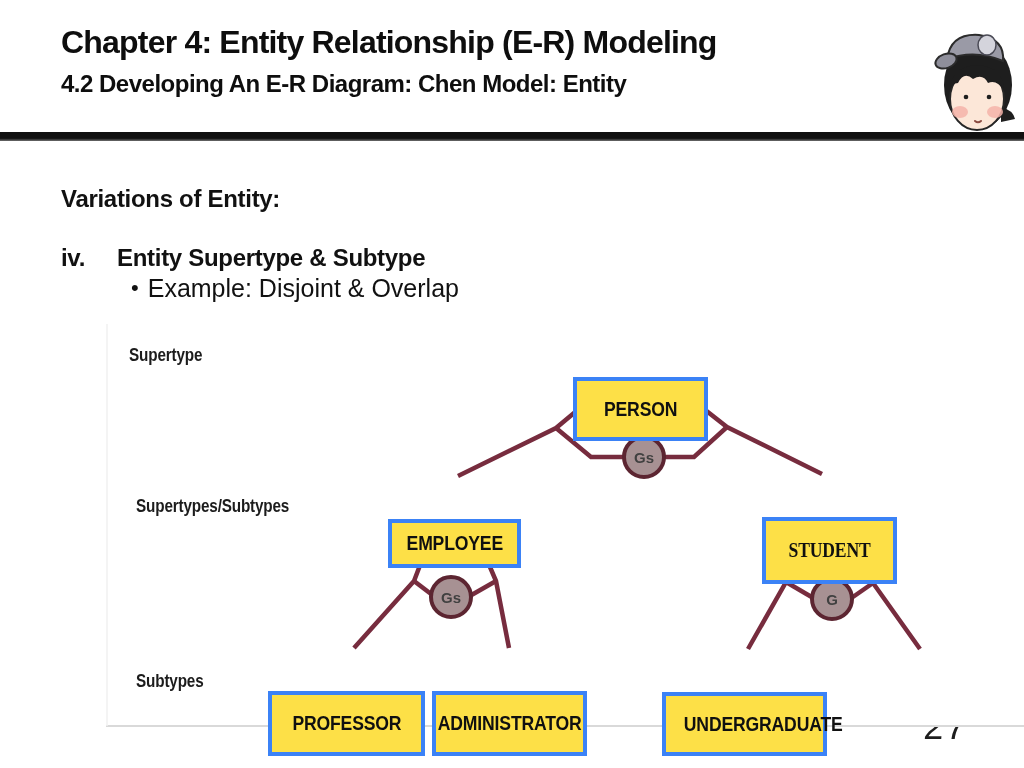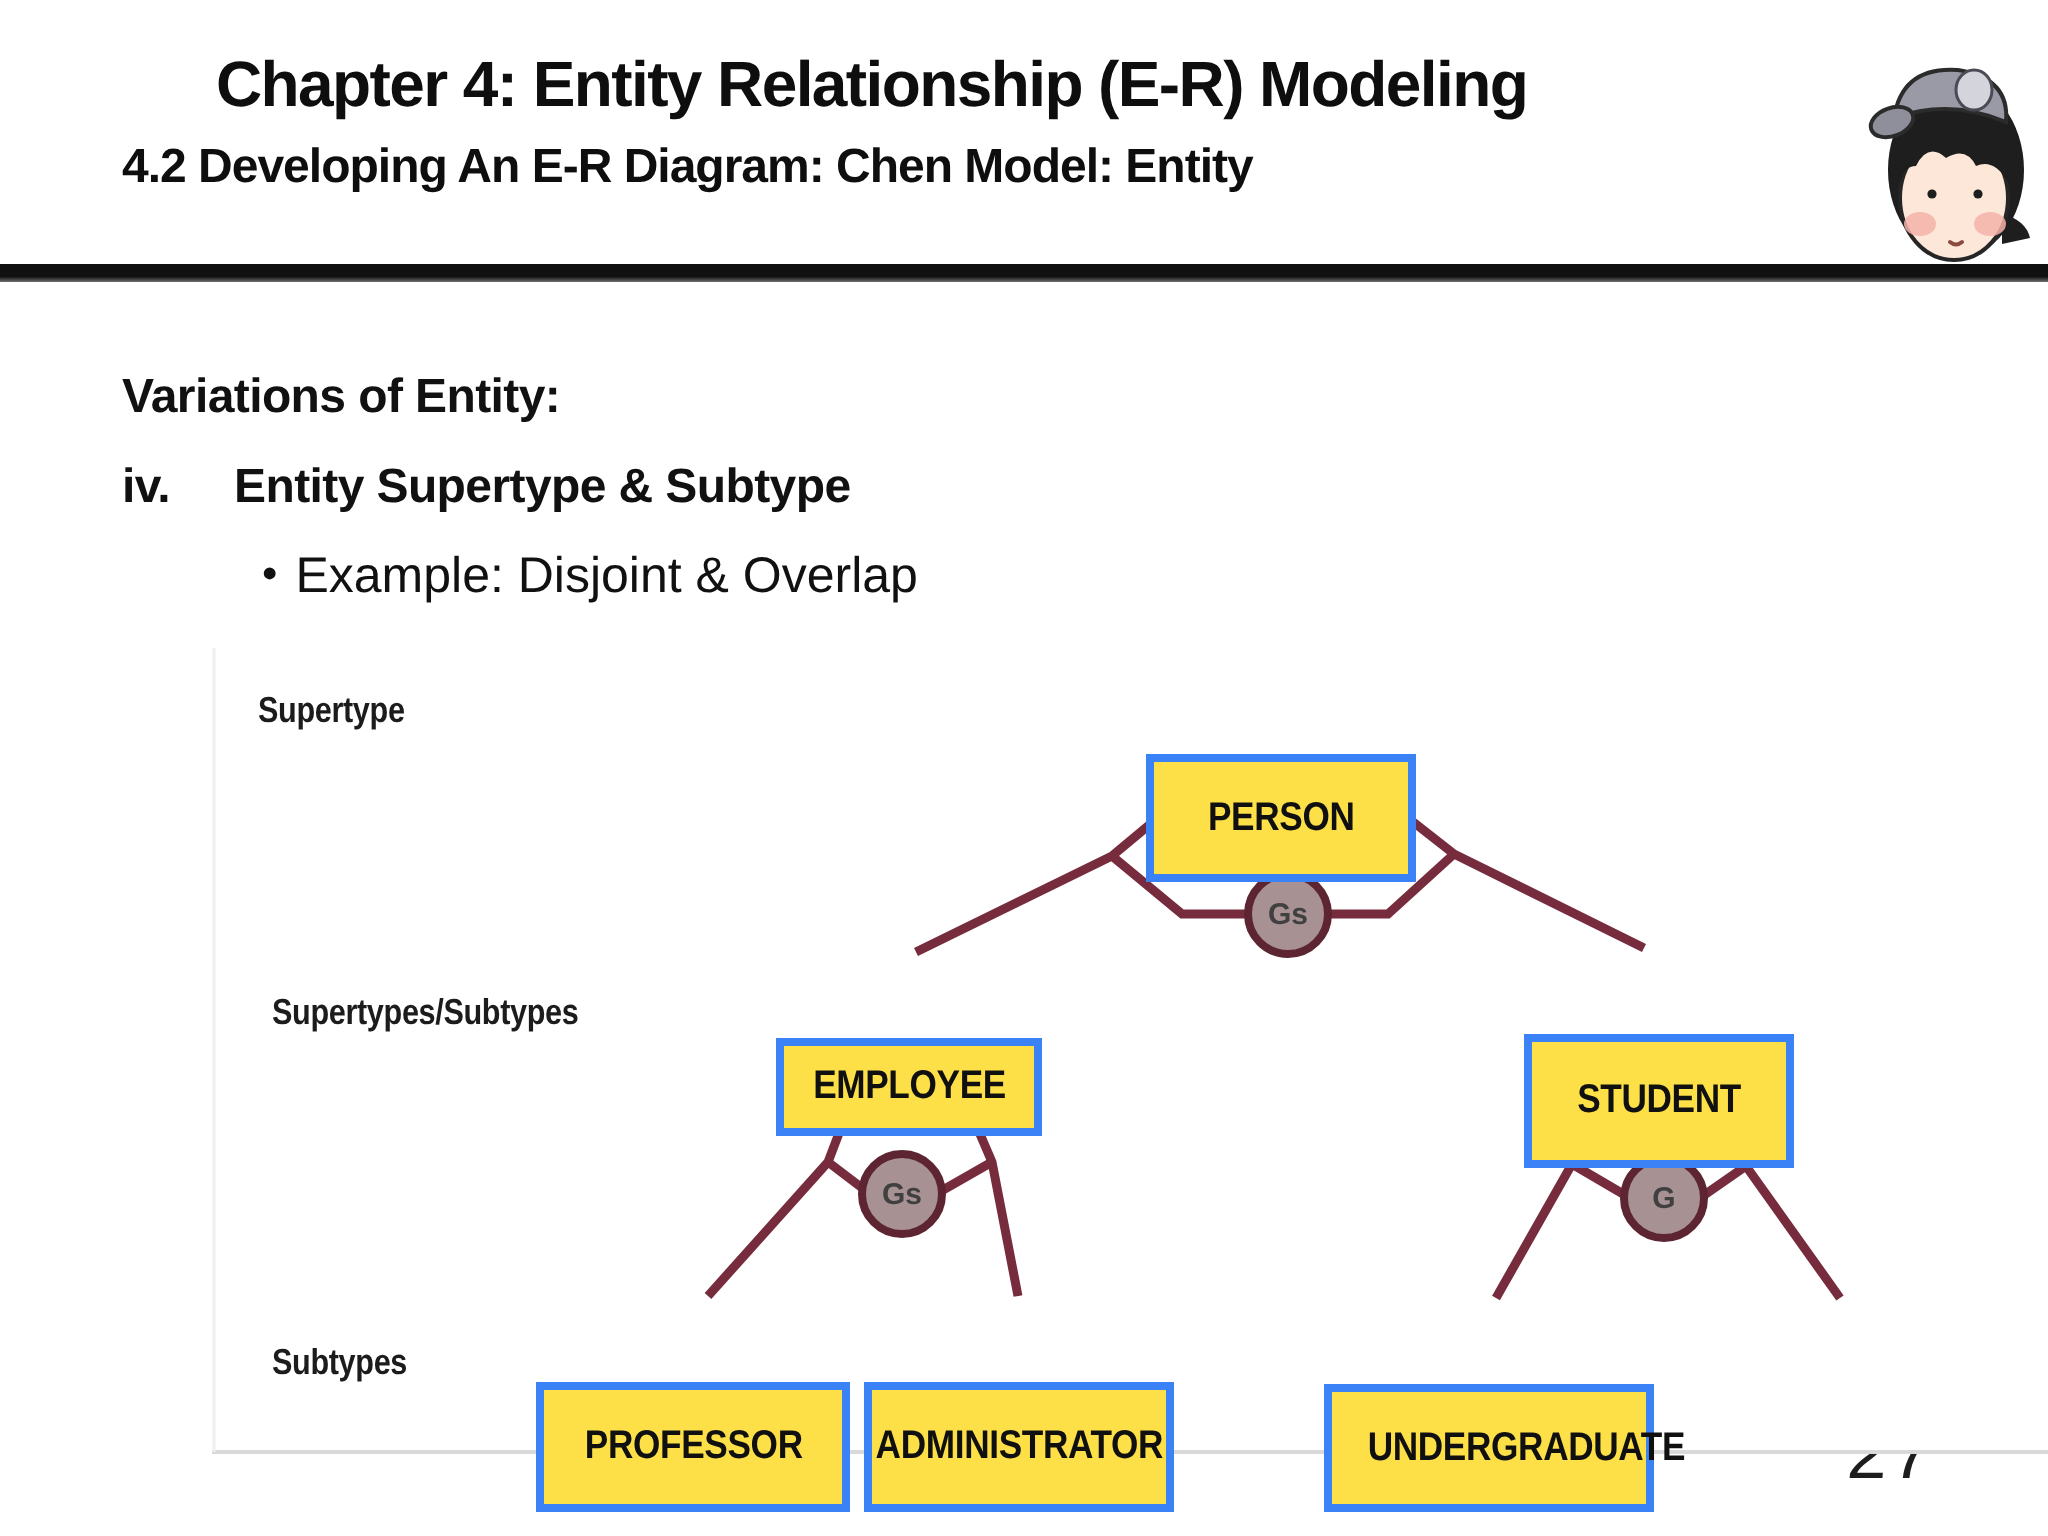--- a/index.html
+++ b/index.html
@@ -3,56 +3,56 @@
 <meta charset="utf-8">
 <style>
   html,body{margin:0;padding:0;background:#ffffff;}
   .slide{
     position:relative;width:1024px;height:768px;background:#ffffff;overflow:hidden;
     font-family:"Liberation Sans",sans-serif;color:#111;
   }
   
   .title1{
     position:absolute;left:61px;top:24px;font-size:32px;font-weight:bold;
-    letter-spacing:-0.8px;color:#0e0e0e;white-space:nowrap;margin-left:47px;
+    letter-spacing:-0.8px;color:#0e0e0e;white-space:nowrap;
   }
   .title2{
     position:absolute;left:61px;top:70px;font-size:24px;font-weight:bold;
     letter-spacing:-0.5px;color:#0e0e0e;white-space:nowrap;
   }
   .hrule{
     position:absolute;left:0;top:132px;width:1024px;height:9px;z-index:30;
     background:linear-gradient(to bottom,#101010 0%,#101010 70%,#6f6f6f 100%);
   }
   .mascot{position:absolute;left:931px;top:25px;width:92px;height:108px;z-index:20;}
   
   .heading{position:absolute;left:61px;top:185px;font-size:24px;font-weight:bold;letter-spacing:-0.3px;}
   .listline{position:absolute;left:61px;top:230px;font-size:24px;font-weight:bold;letter-spacing:-0.3px;}
-  .listline .marker{display:inline-block;width:56px;}
+  .listline .marker{display:inline-block;width:56px;margin-top:14px;}
   .bulletline{position:absolute;left:131px;top:274px;font-size:25px;font-weight:normal;}
   .bulletline .bullet{display:inline-block;margin-right:9px;font-size:22px;vertical-align:2px;}
   
   .dlabel{
     position:absolute;font-size:18px;font-weight:bold;color:#1c1c1c;
     transform:scaleX(0.85);transform-origin:left center;white-space:nowrap;letter-spacing:-0.2px;
   }
   .dlabel.l1{left:129px;top:345px;}
   .dlabel.l2{left:136px;top:496px;}
   .dlabel.l3{left:136px;top:671px;}
   .ebox{
     position:absolute;box-sizing:border-box;background:#fde047;border:4px solid #3b82f6;
     display:flex;align-items:center;justify-content:center;z-index:10;margin-top:44px;
   }
   .ebox span{
     font-size:20px;font-weight:bold;color:#101010;transform:scaleX(0.88);
     white-space:nowrap;letter-spacing:-0.2px;
   }
   .ebox.person{left:573px;top:333px;width:135px;height:64px;}
   .ebox.employee{left:388px;top:475px;width:133px;height:49px;}
-  .ebox.student{left:762px;top:473px;width:135px;height:67px;}
+  .ebox.student{left:762px;top:473px;width:135px;height:67px;font-family:Liberation Serif, serif;}
   .ebox.professor{left:268px;top:647px;width:157px;height:65px;}
   .ebox.administrator{left:432px;top:647px;width:155px;height:65px;}
   .ebox.undergraduate{left:662px;top:648px;width:165px;height:64px;padding-left:37px;}
   .ebox.graduate{left:837px;top:648px;width:165px;height:64px;}
   .ccircle{
     position:absolute;box-sizing:border-box;width:44px;height:44px;border-radius:50%;
     background:#a79193;border:4px solid #5c2531;display:flex;align-items:center;justify-content:center;
     z-index:8;color:#404040;font-size:15px;font-weight:bold;
   }
   .ccircle.top{left:622px;top:435px;}

